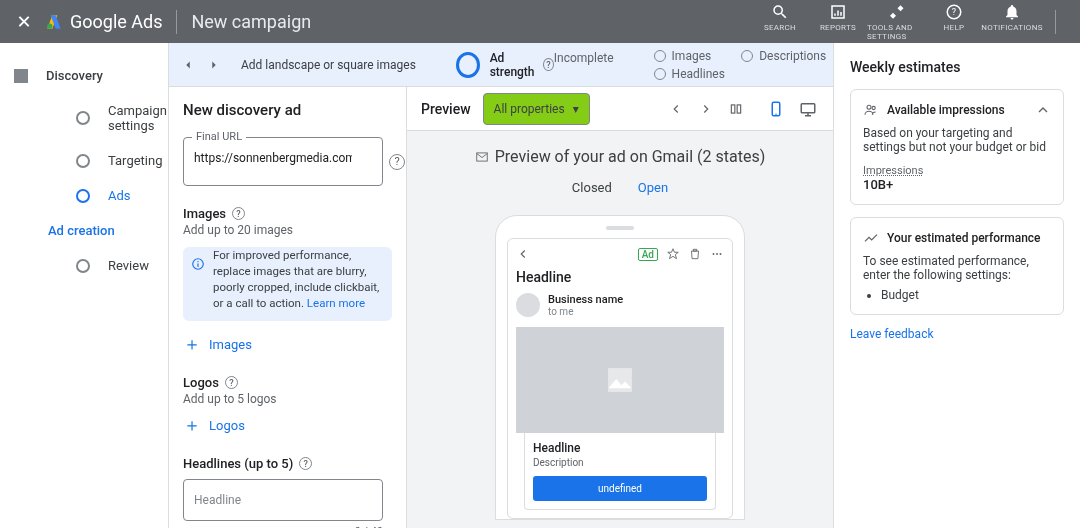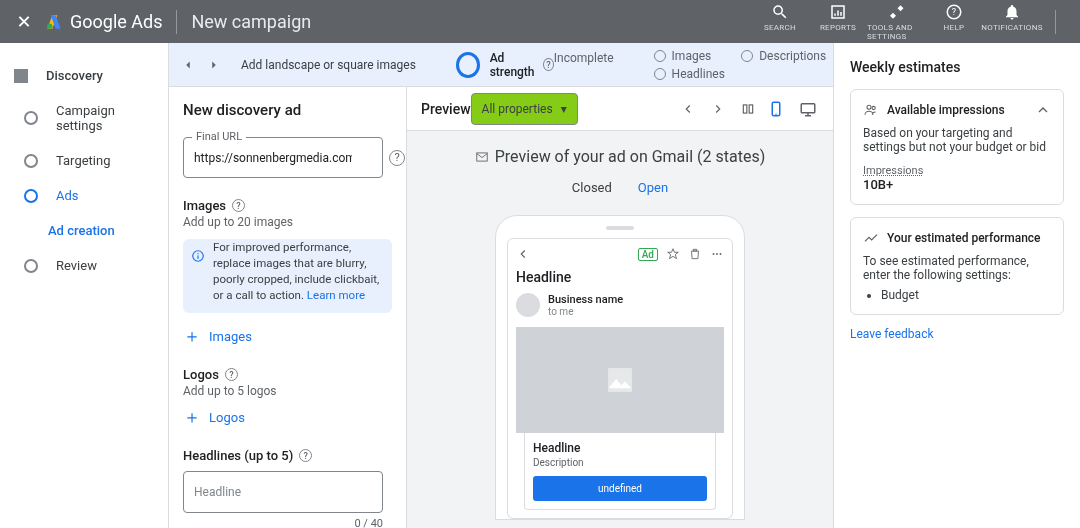--- a/index.html
+++ b/index.html
@@ -15,21 +15,21 @@
   .page-title { font-size: 18px; font-weight: 400; color: #e8eaed; }
   .topbar-spacer { flex: 1; }
   .top-icons { display: flex; }
   .ticon { display: flex; flex-direction: column; align-items: center; width: 58px; cursor: pointer; }
   .ticon svg { width: 18px; height: 18px; fill: #fff; }
   .ticon span { font-size: 8px; margin-top: 2px; color: #dadce0; letter-spacing: 0.3px; }
 
   
   .main { display: flex; height: calc(100% - 43px); }
   .sidenav { width: 169px; border-right: 1px solid #dadce0; background: #fff; padding-top: 15px; }
-  .sidenav .item { display: flex; align-items: center; padding: 10px 24px; font-size: 13px; color: #3c4043; cursor: pointer; }
+  .sidenav .item { display: flex; align-items: center; padding: 10px 32px; font-size: 13px; color: #3c4043; cursor: pointer; margin-left: 44px; }
   .sidenav .item .circ { width: 14px; height: 14px; border: 2px solid #80868b; border-radius: 50%; margin-right: 18px; flex: none; }
   .sidenav .item.active .circ { border-color: #1a73e8; }
   .sidenav .item.active { color: #1a73e8; }
   .sidenav .subitem { padding: 10px 14px 10px 48px; color: #1a73e8; font-weight: 500; font-size: 13px; cursor: pointer; }
   .sidenav .heading { display: flex; align-items: center; padding: 10px 14px; font-size: 13px; font-weight: 500; color: #3c4043; }
   .sidenav .heading .hicon { width: 14px; height: 14px; margin-right: 18px; background: #80868b; flex: none; }
 
   .center { width: 665px; display: flex; flex-direction: column; border-right: 1px solid #dadce0; }
 
   
@@ -44,40 +44,40 @@
   .strength-txt .lbl { font-weight: 500; color: #202124; display: flex; align-items: center; gap: 4px;}
   .strength-txt .val { color: #5f6368; }
   .checks { display: flex; flex-direction: column; gap: 4px; margin-left: 40px; font-size: 12px; color: #5f6368; }
   .checks .row { display: flex; gap: 30px; }
   .chk { display: flex; align-items: center; gap: 6px; }
   .chk .c { width: 12px; height: 12px; border: 1.5px solid #80868b; border-radius: 50%; }
 
   .center-body { flex: 1; display: flex; overflow: hidden; }
   .form-col { width: 237px; padding: 14px 14px 0 14px; overflow: hidden; position: relative; }
   .form-col h2 { font-size: 15px; font-weight: 500; color: #202124; margin-bottom: 18px; }
-  .field { border: 1px solid #80868b; border-radius: 4px; position: relative; padding: 12px 30px 12px 10px; margin-bottom: 20px; }
+  .field { border: 1px solid #80868b; border-radius: 4px; position: relative; padding: 12px 30px 20px 10px; margin-bottom: 20px; }
   .field .legend { position: absolute; top: -8px; left: 8px; background: #fff; padding: 0 4px; font-size: 11px; color: #5f6368; }
   .field input { border: none; outline: none; width: 100%; font-size: 12px; color: #202124; }
   .help { position: absolute; right: -22px; top: 50%; transform: translateY(-50%); width: 16px; height: 16px; border: 1.5px solid #80868b; border-radius: 50%; font-size: 11px; text-align: center; line-height: 14px; color: #5f6368; }
   .field-wrap { position: relative; width: 200px;}
 
   .section-h { font-size: 13px; font-weight: 500; color: #202124; display: flex; align-items: center; gap: 6px; }
   .section-sub { font-size: 12px; color: #5f6368; margin-top: 2px; margin-bottom: 10px; }
   .tipbox { background: #e8f0fe; border-radius: 6px; padding: 0 10px 10px 30px; font-size: 11.5px; color: #3c4043; line-height: 1.4; position: relative; margin-bottom: 14px; }
   .tipbox .i { position: absolute; left: 8px; top: 10px; width: 14px; height: 14px; fill: #1a73e8; }
   .tipbox a { color: #1a73e8; text-decoration: none; }
   .addlink { color: #1a73e8; font-size: 13px; display: flex; align-items: center; gap: 8px; cursor: pointer; margin-bottom: 22px; }
   .addlink .plus { font-size: 18px; line-height: 1; }
 
   .hl-input { border: 1px solid #80868b; border-radius: 4px; padding: 13px 10px; width: 200px; font-size: 12px; color: #80868b; }
   .counter { font-size: 11px; color: #5f6368; text-align: right; width: 200px; margin-top: 4px; }
 
   
   .preview-col { flex: 1; border-left: 1px solid #dadce0; display: flex; flex-direction: column; background: #f1f3f4; }
-  .preview-head { height: 44px; background: #fff; border-bottom: 1px solid #dadce0; display: flex; align-items: center; padding: 0 14px; }
+  .preview-head { height: 44px; background: #fff; border-bottom: 1px solid #dadce0; display: flex; align-items: center; padding: 0 14px; gap: 12px; }
   .preview-head .ttl { font-size: 14px; font-weight: 500; color: #202124; }
   .dropdown { border: 1px solid #80868b; border-radius: 4px; padding: 8px 10px; font-size: 12px; display: flex; align-items: center; gap: 8px; cursor: pointer; background:#84cc16;}
   .preview-head .nav2 { margin-left: auto; display: flex; gap: 16px; align-items: center; }
   .preview-head .nav2 svg { width: 14px; height: 14px; fill: #5f6368; cursor: pointer; }
   .devicons { display: flex; gap: 10px; margin-left: 10px; }
   .devicons .dev { width: 22px; height: 22px; display: flex; align-items: center; justify-content: center; border-radius: 4px; cursor: pointer; }
   .devicons .dev.active { color: #1a73e8; }
   .devicons svg { width: 18px; height: 18px; fill: currentColor; }
 
   .preview-body { flex: 1; display: flex; flex-direction: column; align-items: center; padding-top: 16px; overflow: hidden; }

